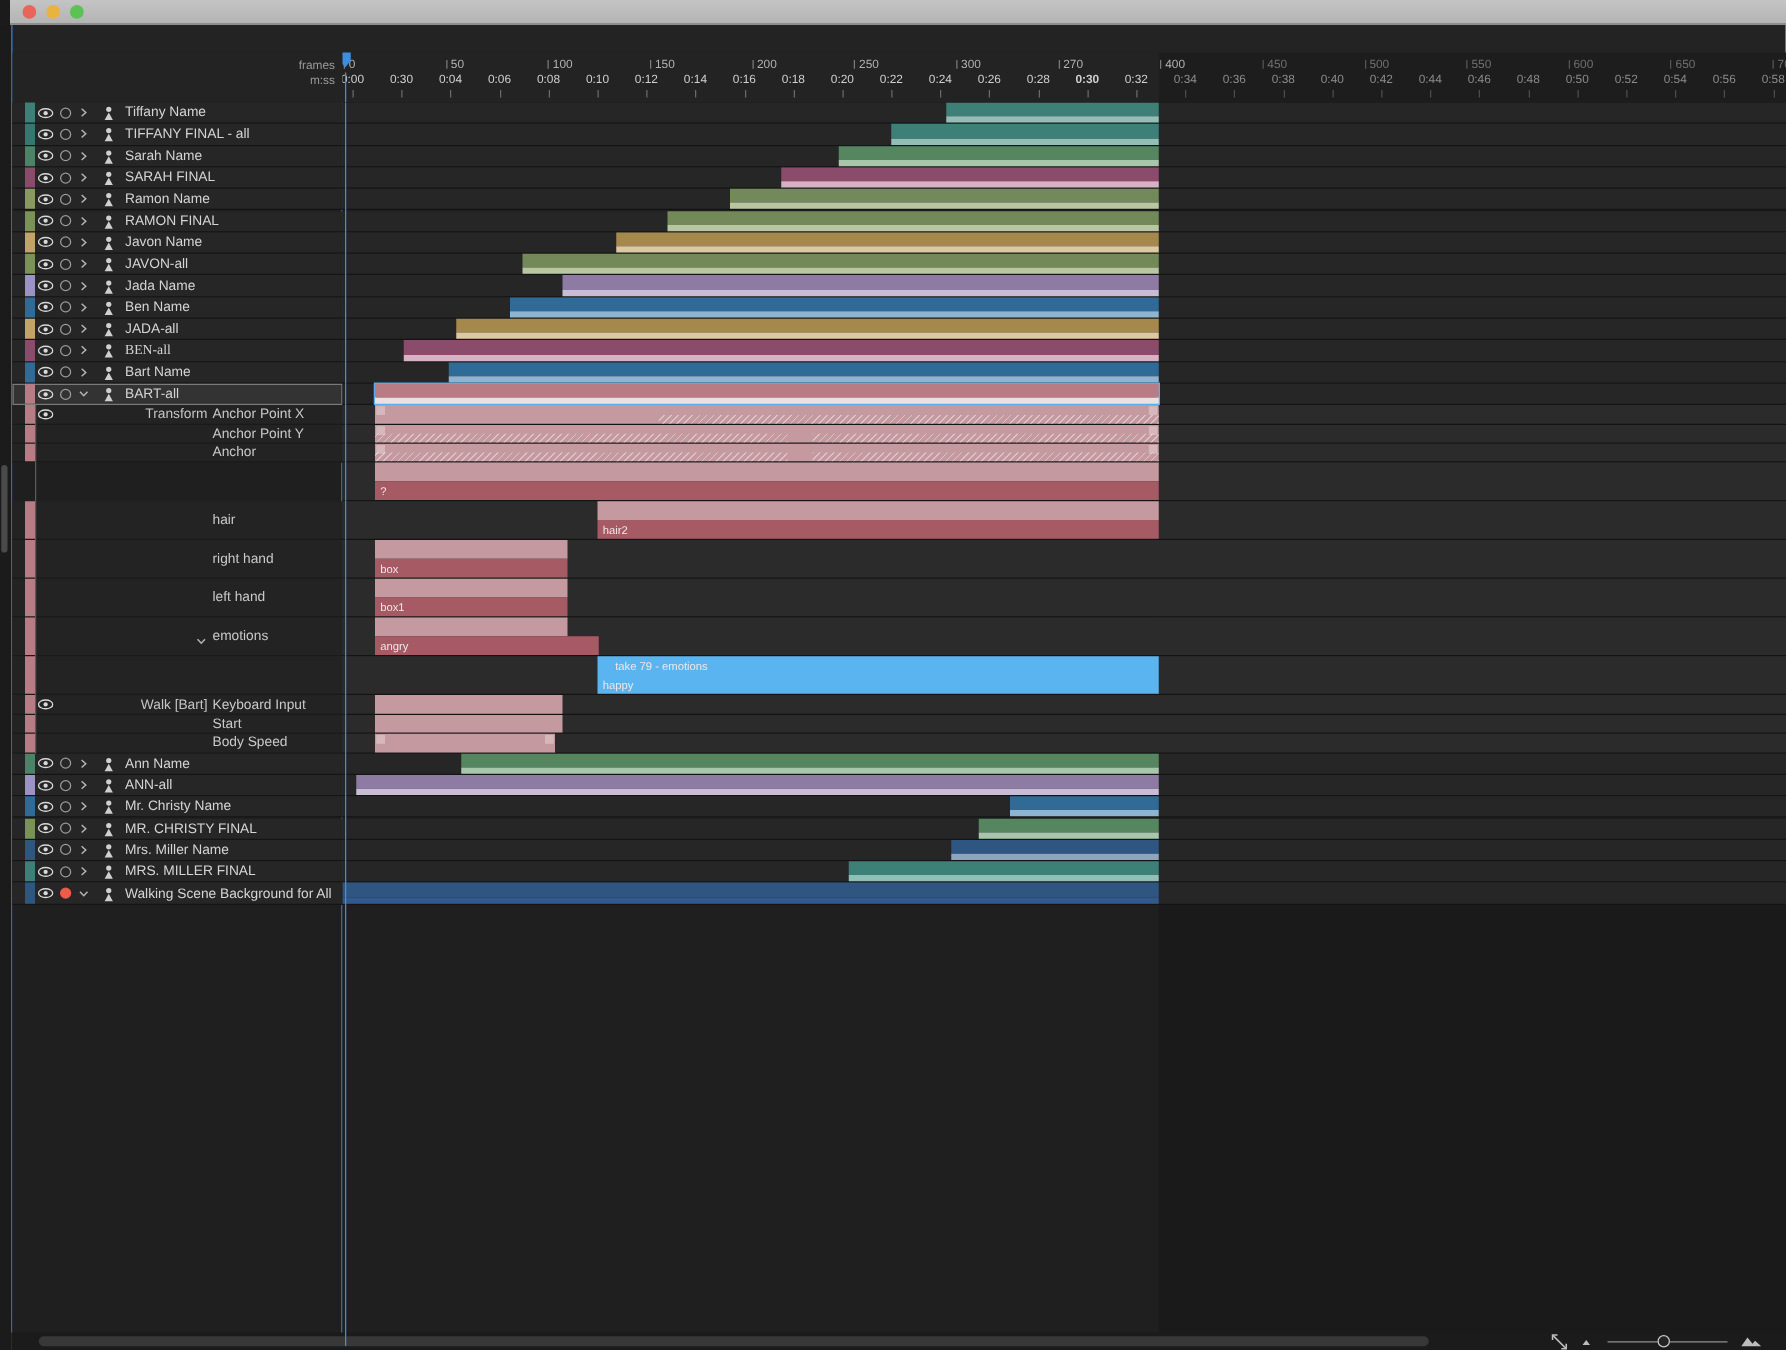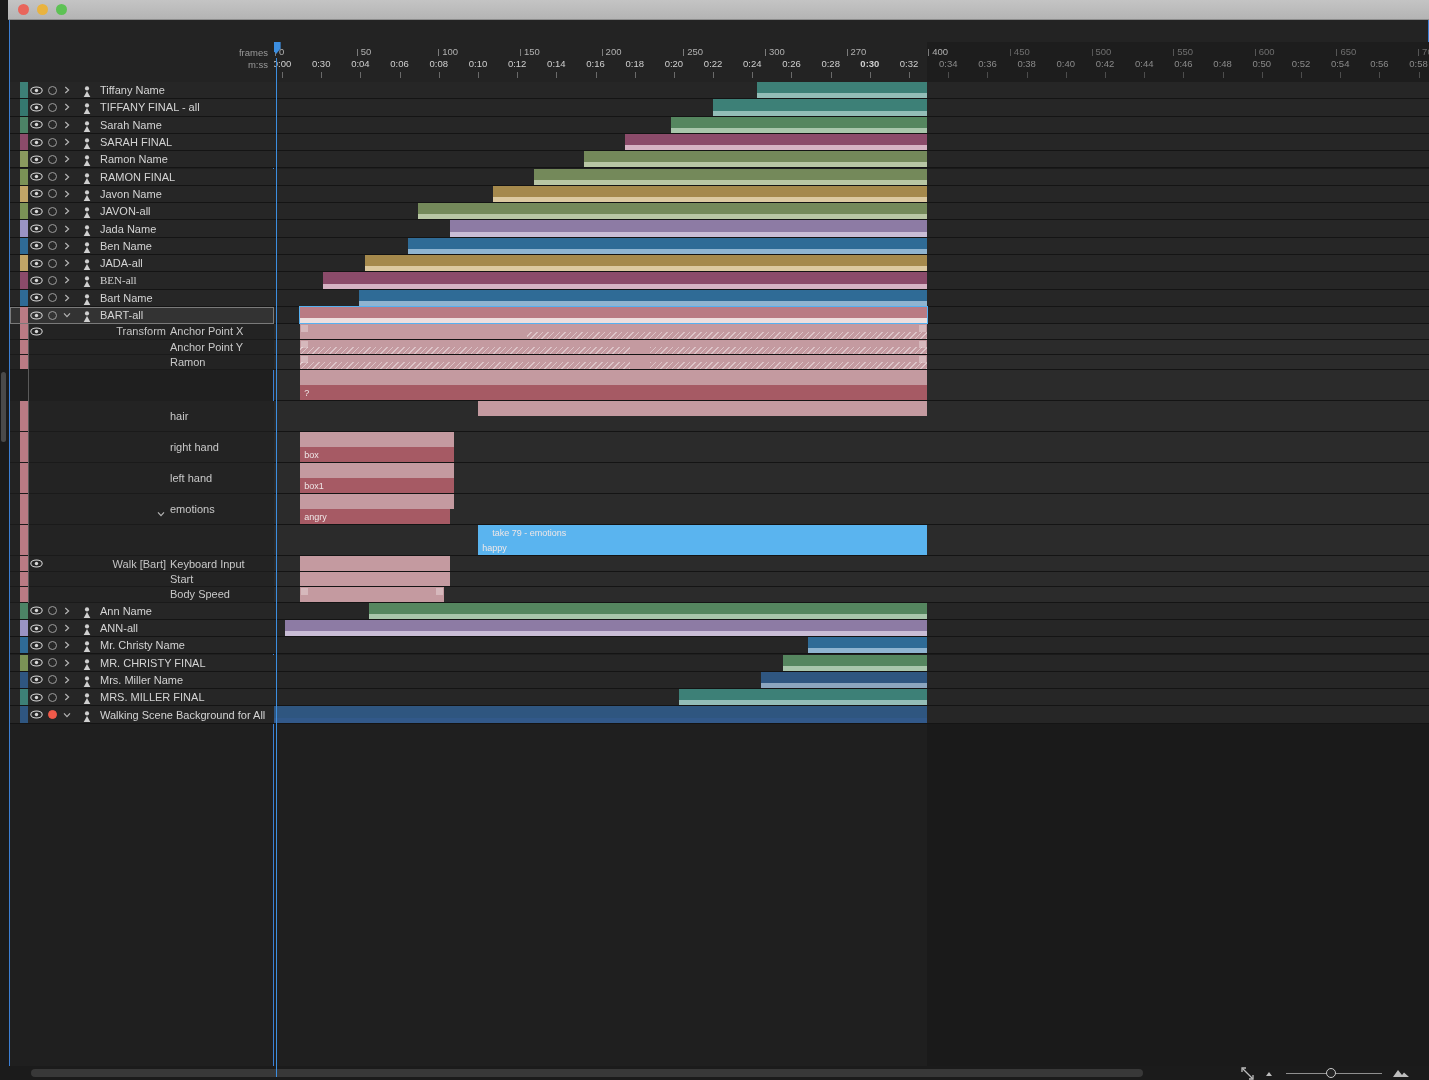--- a/index.html
+++ b/index.html
@@ -589,21 +589,21 @@
             </div>
             <div class="prop-group">Transform</div>
             <div class="prop-name">Anchor Point X</div>
           </div>
           <div class="nrow sub" style="top: 257.6px; height: 15.4px;">
             <div class="swatch" style="background: rgb(185, 123, 132);"></div>
             <div class="prop-name">Anchor Point Y</div>
           </div>
           <div class="nrow sub" style="top: 273px; height: 15.4px;">
             <div class="swatch" style="background: rgb(185, 123, 132);"></div>
-            <div class="prop-name">Ramon</div>
+            <div class="prop-name">Anchor</div>
           </div>
           <div class="nrow sub" style="top: 319.4px; height: 31px;">
             <div class="swatch" style="background: rgb(185, 123, 132);"></div>
             <div class="prop-name">hair</div>
           </div>
           <div class="nrow sub" style="top: 350.4px; height: 31px;">
             <div class="swatch" style="background: rgb(185, 123, 132);"></div>
             <div class="prop-name">right hand</div>
           </div>
           <div class="nrow sub" style="top: 381.4px; height: 31px;">
@@ -892,36 +892,39 @@
             </div>
           </div>
           <div class="trow" style="top: 288.4px; height: 31px;">
             <div class="clip" style="left: 26.128px; width: 627.072px; background: rgb(196, 154, 160); height: 50%; top: 0px;"></div>
             <div class="clip" style="left: 26.128px; width: 627.072px; background: rgb(166, 90, 100); height: 50%; top: 50%;">
               <div class="cliplabel">?</div>
             </div>
           </div>
           <div class="trow" style="top: 319.4px; height: 31px;">
             <div class="clip" style="left: 204.125px; width: 449.075px; background: rgb(196, 154, 160); height: 50%; top: 0px;"></div>
+            <div class="clip" style="left: 204.125px; width: 449.075px; background: rgb(166, 90, 100); height: 50%; top: 50%;">
+              <div class="cliplabel">hair2</div>
+            </div>
           </div>
           <div class="trow" style="top: 350.4px; height: 31px;">
             <div class="clip" style="left: 26.128px; width: 153.502px; background: rgb(196, 154, 160); height: 50%; top: 0px;"></div>
             <div class="clip" style="left: 26.128px; width: 153.502px; background: rgb(166, 90, 100); height: 50%; top: 50%;">
               <div class="cliplabel">box</div>
             </div>
           </div>
           <div class="trow" style="top: 381.4px; height: 31px;">
             <div class="clip" style="left: 26.128px; width: 153.502px; background: rgb(196, 154, 160); height: 50%; top: 0px;"></div>
             <div class="clip" style="left: 26.128px; width: 153.502px; background: rgb(166, 90, 100); height: 50%; top: 50%;">
               <div class="cliplabel">box1</div>
             </div>
           </div>
           <div class="trow" style="top: 412.4px; height: 31px;">
             <div class="clip" style="left: 26.128px; width: 153.502px; background: rgb(196, 154, 160); height: 50%; top: 0px;"></div>
-            <div class="clip" style="left: 26.128px; width: 150px; background: rgb(166, 90, 100); height: 50%; top: 50%; padding-left: 28px;">
+            <div class="clip" style="left: 26.128px; width: 179px; background: rgb(166, 90, 100); height: 50%; top: 50%; padding-left: 28px;">
               <div class="cliplabel">angry</div>
             </div>
           </div>
           <div class="trow" style="top: 443.4px; height: 31px;">
             <div class="clip" style="left: 204.125px; width: 449.075px; background: rgb(90, 180, 239); height: 50%; top: 0px;">
               <div class="cliplabel" style="left: 14px;">take 79 - emotions</div>
             </div>
             <div class="clip" style="left: 204.125px; width: 449.075px; background: rgb(90, 180, 239); height: 50%; top: 50%;">
               <div class="cliplabel">happy</div>
             </div>

